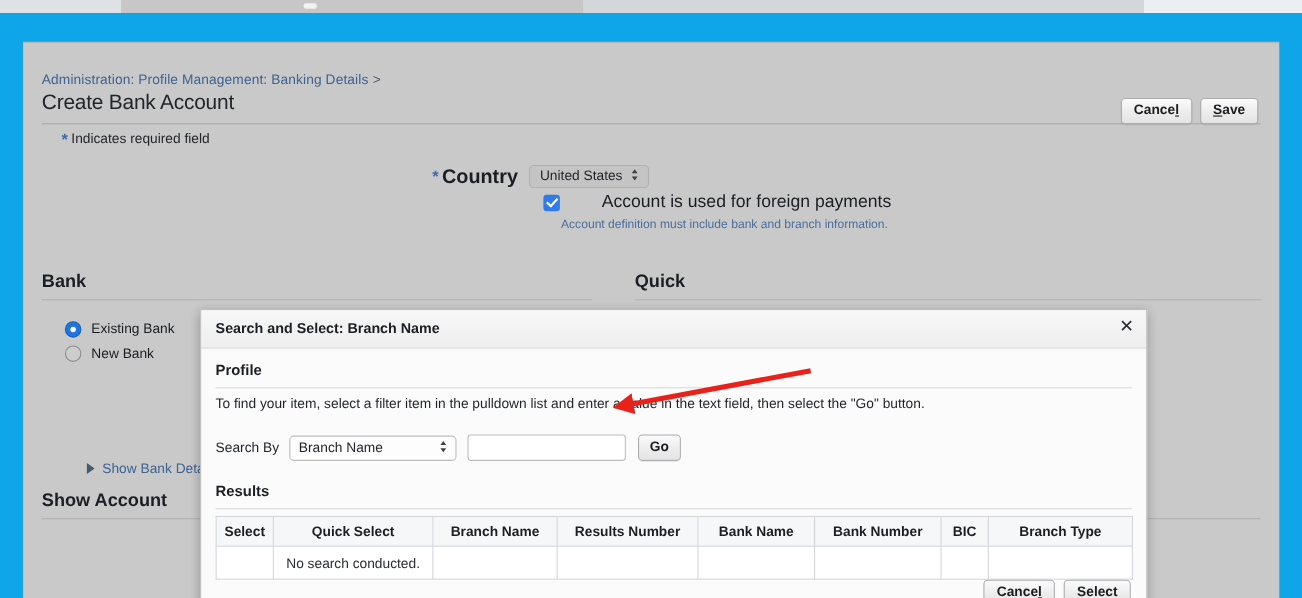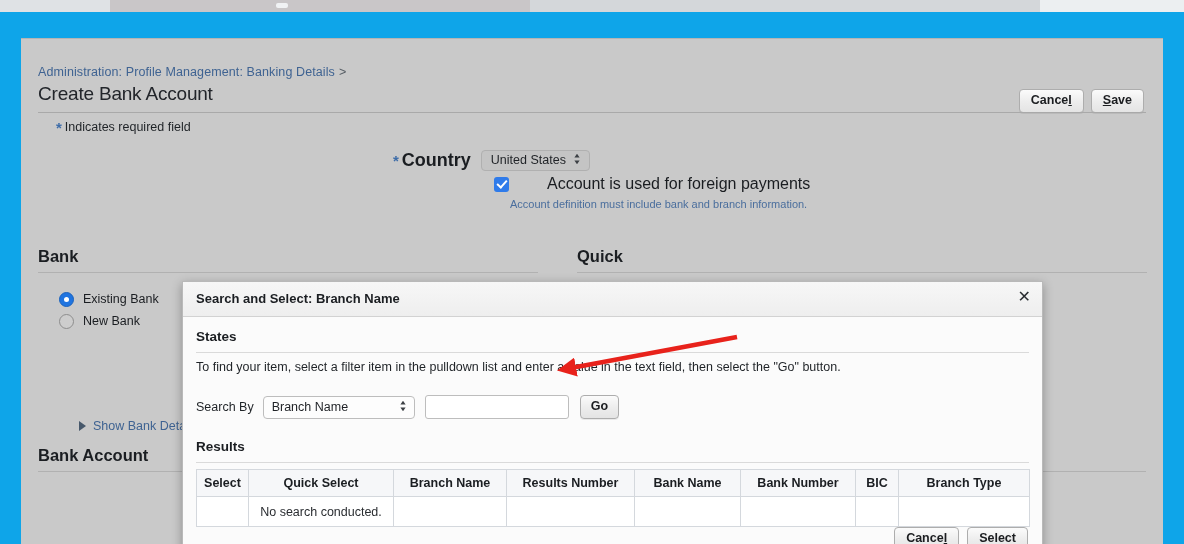--- a/index.html
+++ b/index.html
@@ -511,21 +511,21 @@
       <span class="cb-label">Account is used for foreign payments</span>
     </div>
     <div id="foreign-hint">Account definition must include bank and branch information.</div>
 
     <div class="section-heading" id="bank-heading">Bank</div>
     <div class="section-rule" id="bank-rule"></div>
 
     <div class="section-heading" id="branch-heading">Quick</div>
     <div class="section-rule" id="branch-rule"></div>
 
-    <div class="section-heading" id="bank-account-heading">Bank Account</div>
+    <div class="section-heading" id="bank-account-heading">Show Account</div>
     <div class="section-rule" id="bank-account-rule"></div>
 
     <div id="bank-radios">
       <div class="radio-row">
         <span class="radio on"></span>
         <span class="rlabel">Existing Bank</span>
       </div>
       <div class="radio-row">
         <span class="radio off"></span>
         <span class="rlabel">New Bank</span>
@@ -539,21 +539,21 @@
 
     <div id="dialog">
 
       <div id="dialog-titlebar">
         <div id="dialog-title">Search and Select: Branch Name</div>
         <div id="dialog-close">✕</div>
       </div>
 
       <div id="dialog-body">
 
-        <div class="dlg-subheading" id="search-subheading">States</div>
+        <div class="dlg-subheading" id="search-subheading">Profile</div>
         <div id="search-rule"></div>
 
         <div id="search-instructions">To find your item, select a filter item in the pulldown list and enter a value in the text field, then select the "Go" button.</div>
 
         <div id="search-by-row">
           <span id="search-by-label">Search By</span>
           <span id="search-by-select">
             <span>Branch Name</span>
             <span class="select-arrows"><svg width="8" height="12" viewBox="0 0 8 12">
                   <polygon points="4,0.8 7.2,4.6 0.8,4.6" fill="#3c4045"></polygon>

